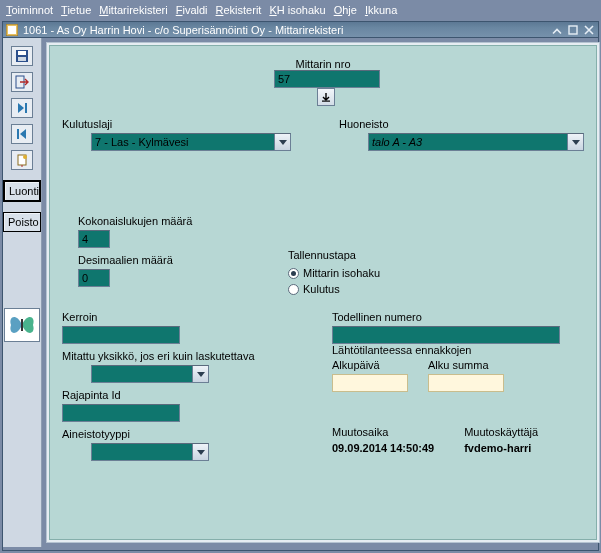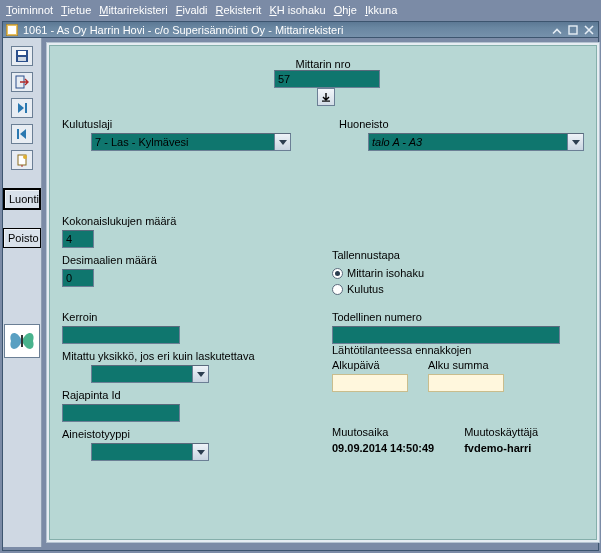--- a/index.html
+++ b/index.html
@@ -77,21 +77,21 @@
     font-size: 11px;
   }
   .side-label {
     font-size: 11px;
     color: #000;
     padding: 3px 4px;
     border: 1px solid #000;
     background: #d9e1ea;
     width: 38px;
     text-align: center;
-    margin-top: 12px;
+    margin-top: 4px;
     box-shadow: inset 1px 1px 0 rgba(255,255,255,.6);
   }
   .side-label.sel { border-width: 2px; }
   .main {
     flex: 1;
     background: #e6edf2;
     border: 1px solid #b5c3d1;
     margin: 4px 4px 4px 4px;
     padding: 2px;
   }
@@ -283,21 +283,21 @@
             <div class="lbl">Huoneisto</div>
             <div class="combo" style="margin-top:3px;">
               <input class="input" style="width: 216px; font-style: italic;" value="talo A - A3">
               <span class="arrow">
                   <span class="tri"></span>
                 </span>
             </div>
           </div>
         </div>
 
-        <div style="display:flex; gap:60px; margin-top:64px;">
+        <div style="display:flex; margin-top:64px;margin-left:16px;">
           <div style="flex:0 0 210px;">
             <div class="lbl">Kokonaislukujen määrä</div>
             <input class="input" style="width: 32px; margin-top: 3px;" value="4">
             <div class="lbl" style="margin-top:6px;">Desimaalien määrä</div>
             <input class="input" style="width: 32px; margin-top: 3px;" value="0">
           </div>
           <div style="flex:1; padding-top:34px;">
             <div class="lbl">Tallennustapa</div>
             <div style="margin-top:6px;">
               <label class="row">

